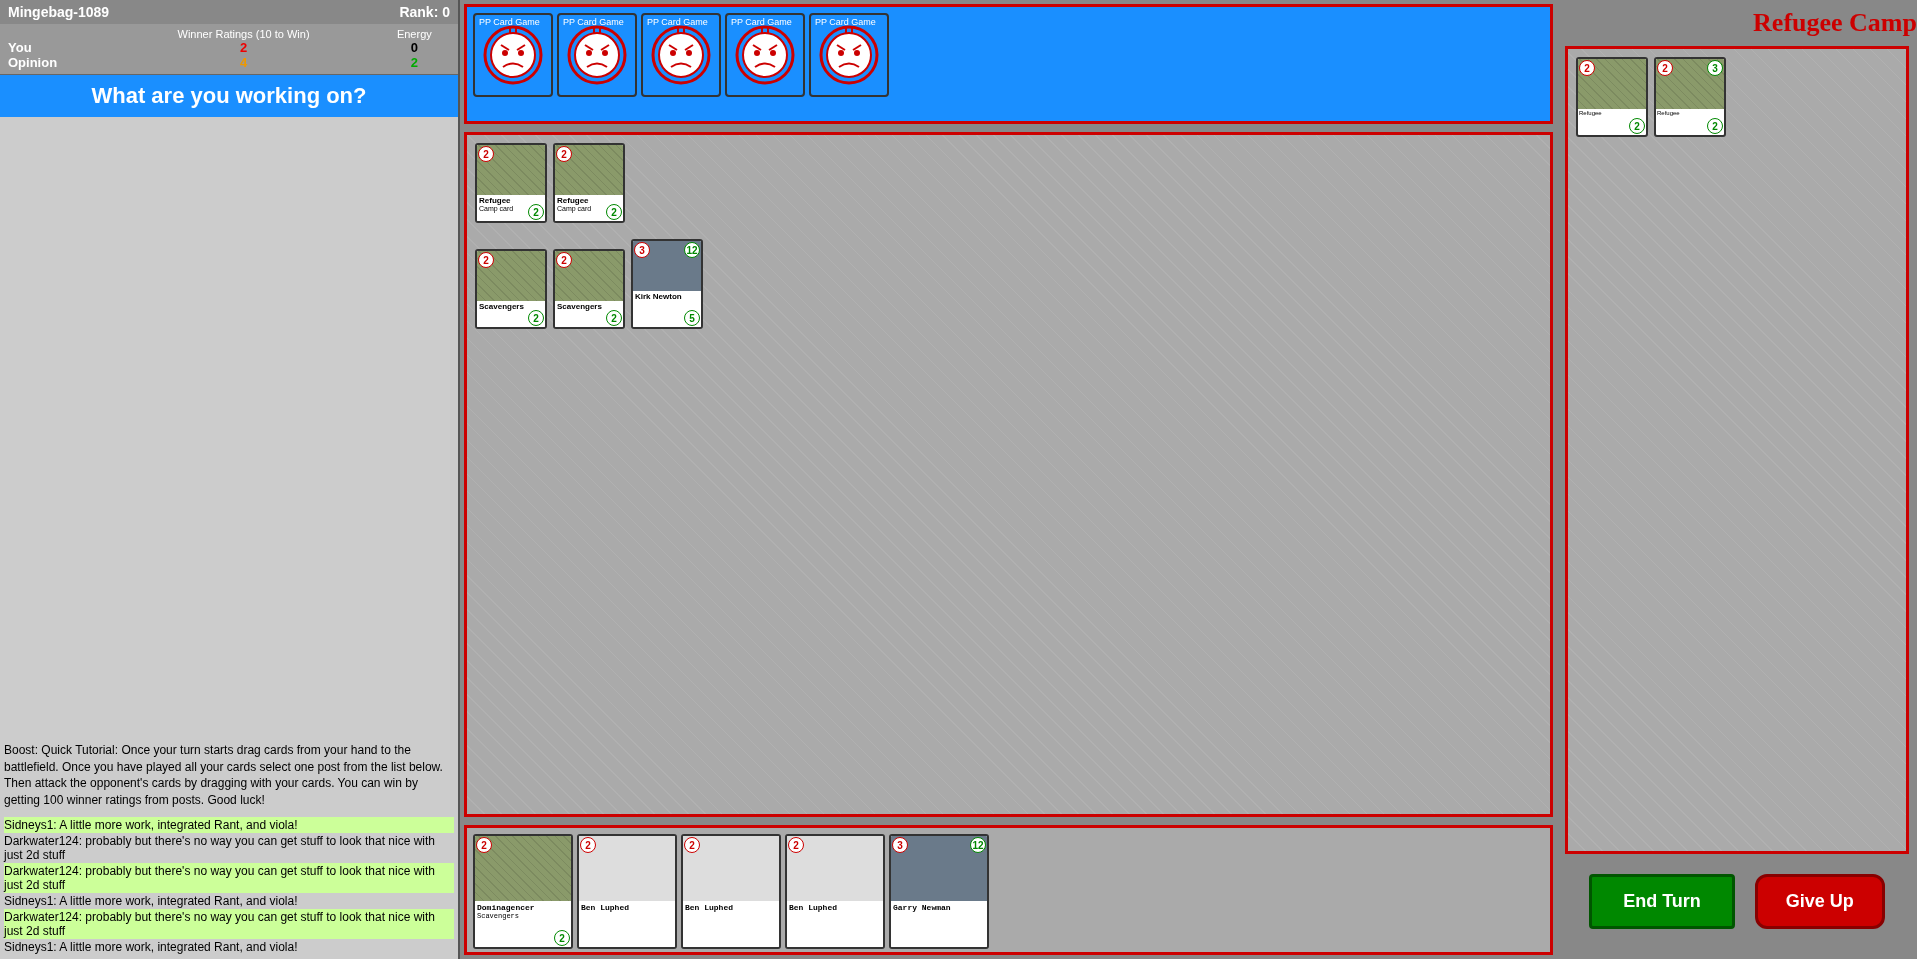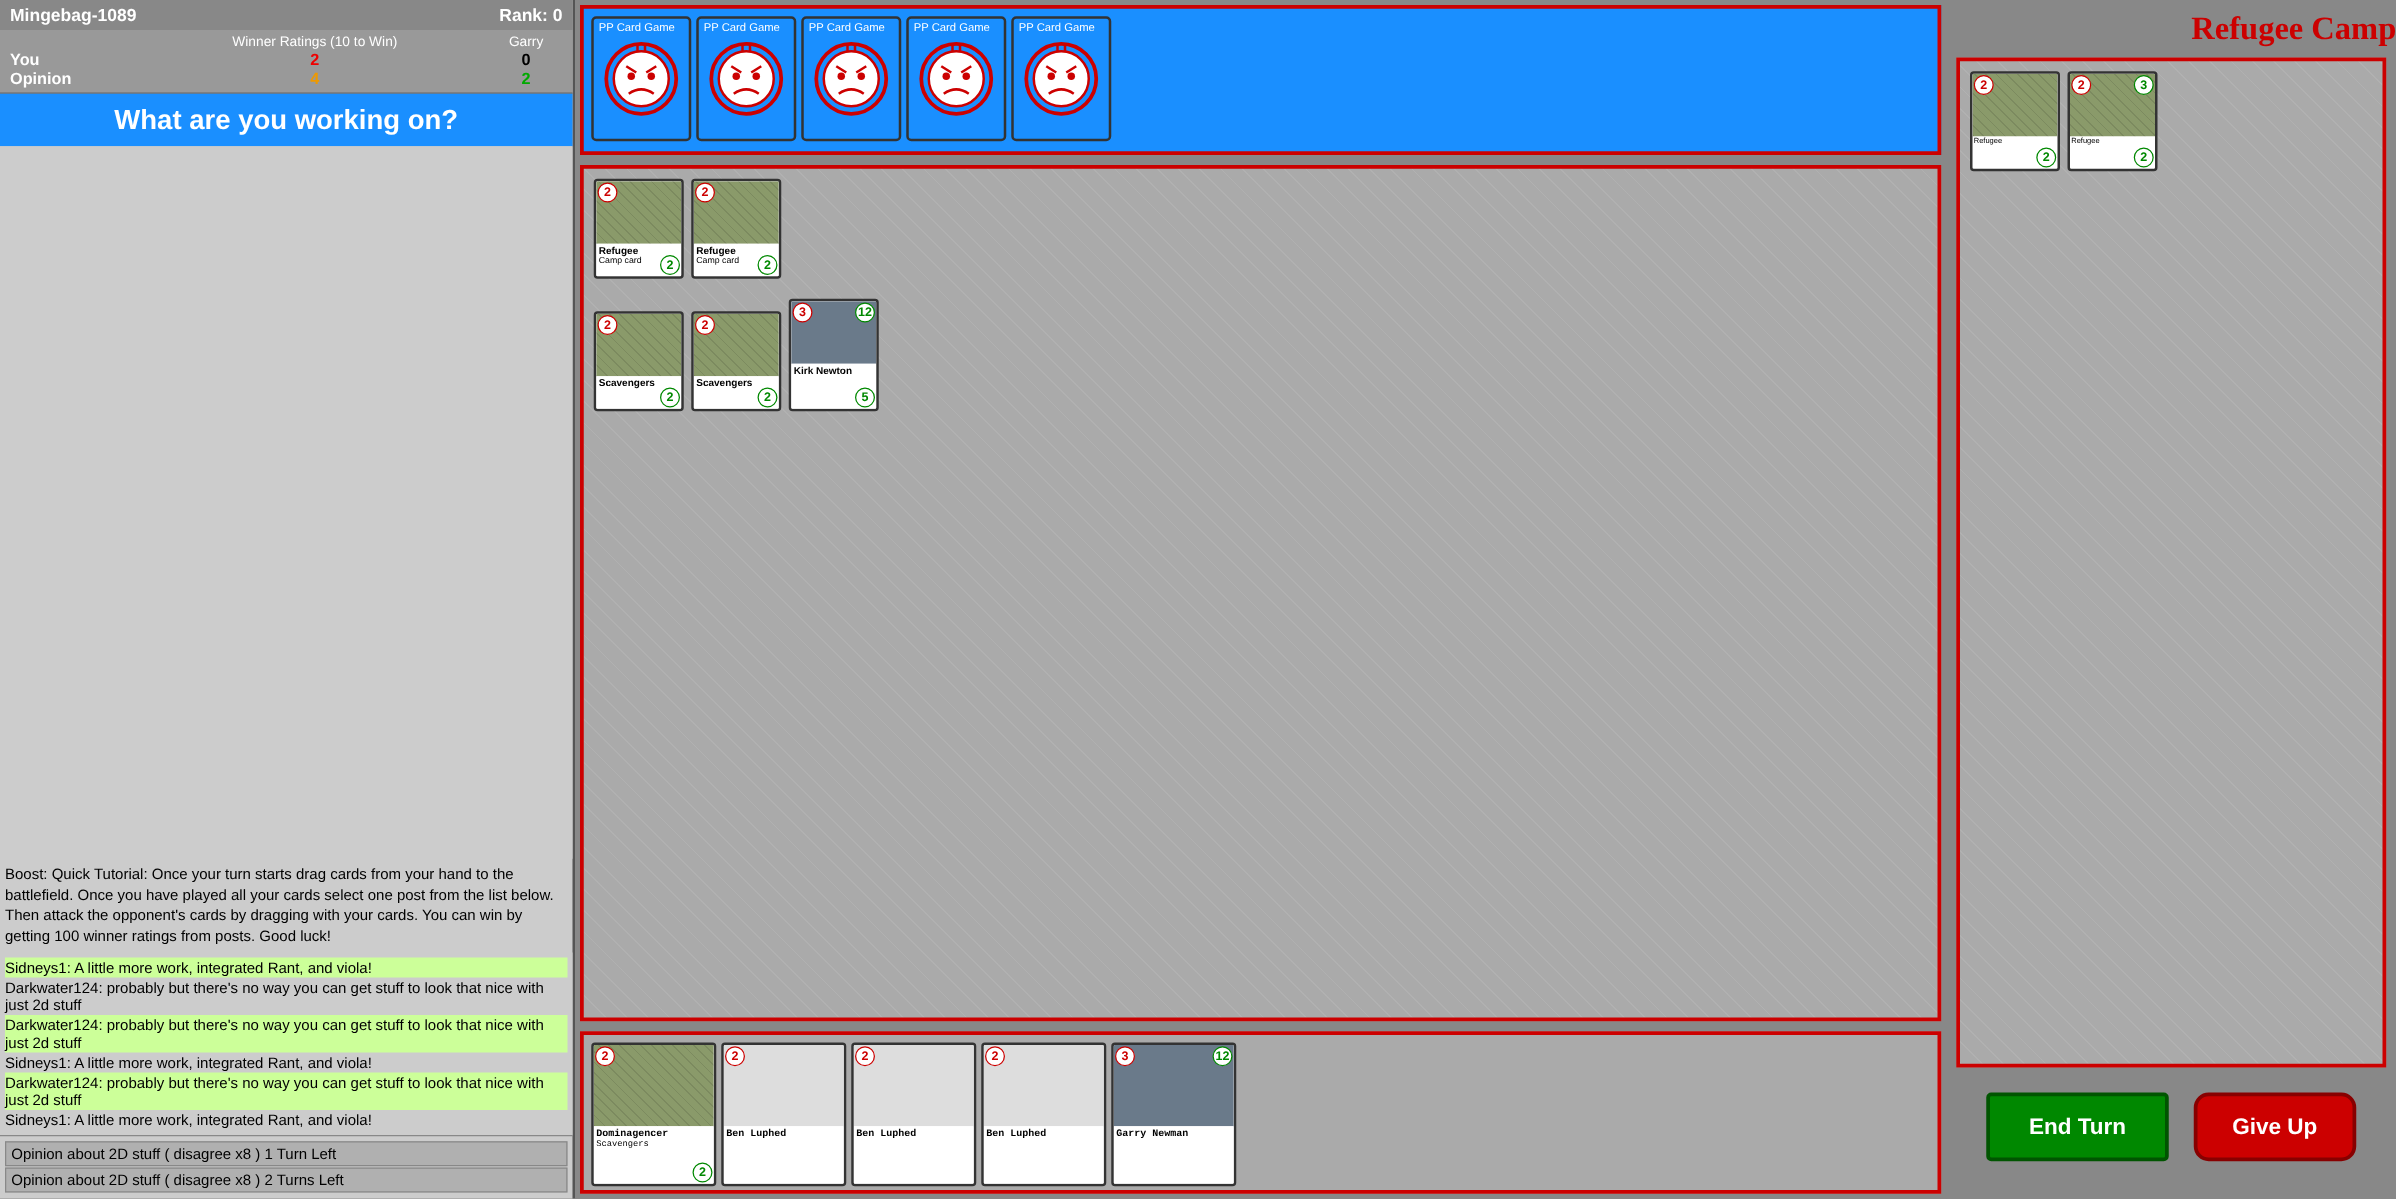--- a/index.html
+++ b/index.html
@@ -123,21 +123,21 @@
       display: flex;
       gap: 4px;
       height: 120px;
     }
 
     .card-hand-opp {
       background: #1a8fff;
       border: 2px solid #333;
       border-radius: 4px;
       width: 80px;
-      height: 100px;
+      height: 84px;
       display: flex;
       flex-direction: column;
       align-items: center;
       justify-content: center;
       position: relative;
     }
     .card-hand-opp .card-label {
       font-size: 9px;
       color: white;
       position: absolute;
@@ -392,21 +392,21 @@
     <span>Mingebag-1089</span>
     <span>Rank: 0</span>
   </div>
 
   <div id="score-table">
     <table>
       <tbody>
           <tr>
         <th></th>
         <th>Winner Ratings (10 to Win)</th>
-        <th>Garry</th>
+        <th>Energy</th>
       </tr>
       <tr>
         <td class="label">You</td>
         <td class="you-score">2</td>
         <td class="energy-you">0</td>
       </tr>
       <tr>
         <td class="label">Opinion</td>
         <td class="opp-score">4</td>
         <td class="energy-opp">2</td>
@@ -425,24 +425,20 @@
 
   <div id="chat-area">
     <div class="chat-msg highlight">Sidneys1: A little more work, integrated Rant, and viola!</div>
     <div class="chat-msg">Darkwater124: probably but there's no way you can get stuff to look that nice with just 2d stuff</div>
     <div class="chat-msg highlight">Darkwater124: probably but there's no way you can get stuff to look that nice with just 2d stuff</div>
     <div class="chat-msg">Sidneys1: A little more work, integrated Rant, and viola!</div>
     <div class="chat-msg highlight">Darkwater124: probably but there's no way you can get stuff to look that nice with just 2d stuff</div>
     <div class="chat-msg">Sidneys1: A little more work, integrated Rant, and viola!</div>
   </div>
 
-  <div id="task-list">
-    <div class="task-item">Opinion about 2D stuff ( disagree x8 ) 1 Turn Left</div>
-    <div class="task-item">Opinion about 2D stuff ( disagree x8 ) 2 Turns Left</div>
-  </div>
 </div>
 
 <div id="center-panel">
 
   <div id="opponent-hand">
 
     <div class="card-hand-opp">
       <span class="card-label">PP Card Game</span>
       <svg class="angry-face" viewBox="0 0 60 60">
         <circle cx="30" cy="30" r="28" fill="#1a8fff" stroke="#cc0000" stroke-width="3"></circle>

